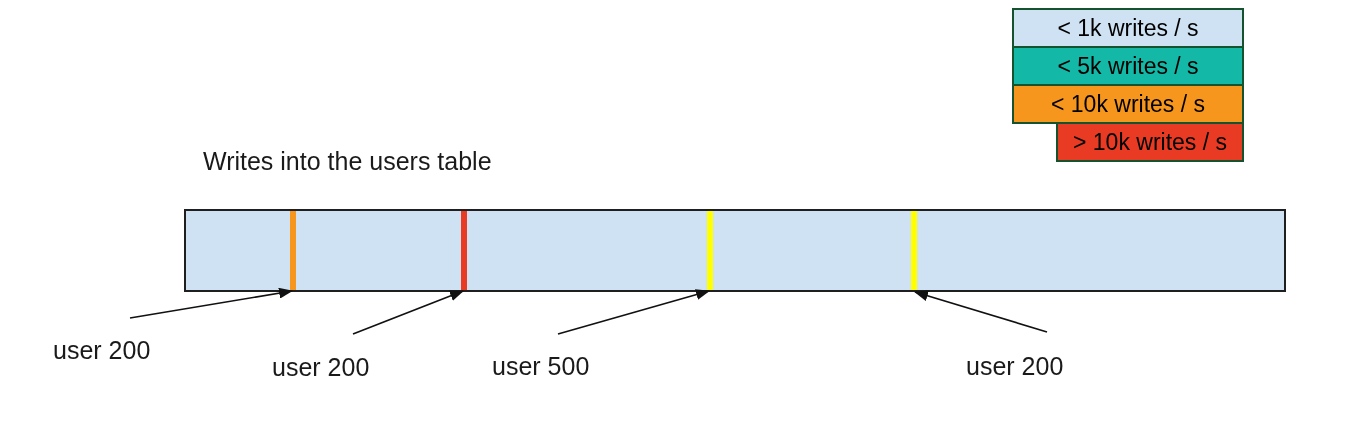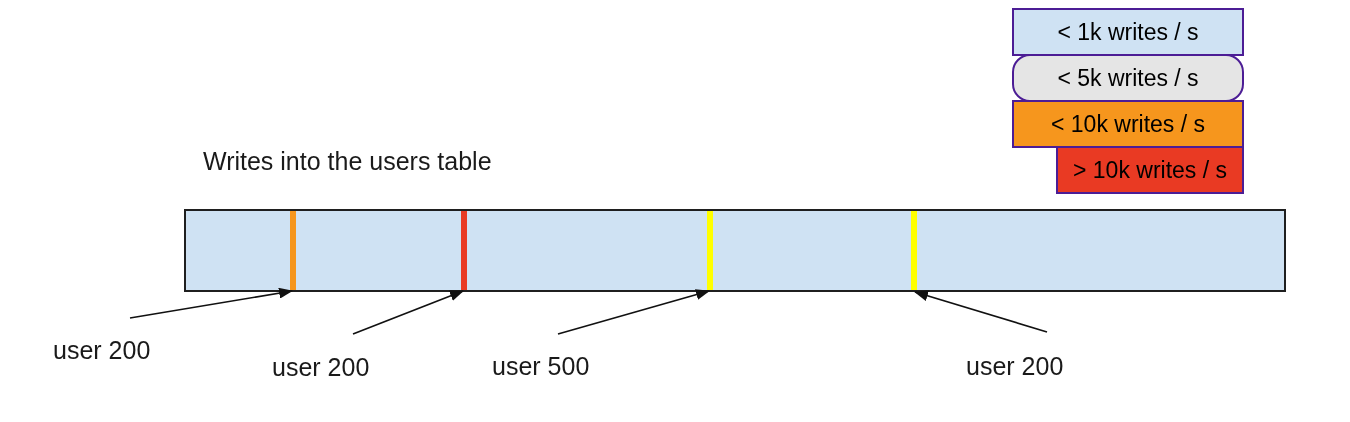--- a/index.html
+++ b/index.html
@@ -27,22 +27,22 @@
   }
   
   .legend {
     position: absolute;
     left: 1012px;
     top: 8px;
     width: 232px;
   }
   .legend-row {
     box-sizing: border-box;
-    height: 48px;
-    border: 2px solid #4c1d95;
+    height: 40px;
+    border: 2px solid #14532d;
     display: flex;
     align-items: center;
     justify-content: center;
     font-size: 23px;
     white-space: nowrap;
   }
   .legend-row + .legend-row { margin-top: -2px; }
   
   .table-bar {
     position: absolute;
@@ -84,21 +84,21 @@
 <body>
 
 <div class="canvas">
 
   <div class="diagram-title">Writes into the users table</div>
 
   <div class="legend">
     <div class="legend-row" style="background: rgb(207, 226, 243);">
       <span>&lt; 1k writes / s</span>
     </div>
-    <div class="legend-row" style="background: #e5e5e5; border-radius: 18px;">
+    <div class="legend-row" style="background: #14b8a6;">
       <span>&lt; 5k writes / s</span>
     </div>
     <div class="legend-row" style="background: rgb(246, 150, 29);">
       <span>&lt; 10k writes / s</span>
     </div>
     <div class="legend-row" style="background: rgb(233, 58, 35); margin-left: 44px;">
       <span>&gt; 10k writes / s</span>
     </div>
   </div>
 

